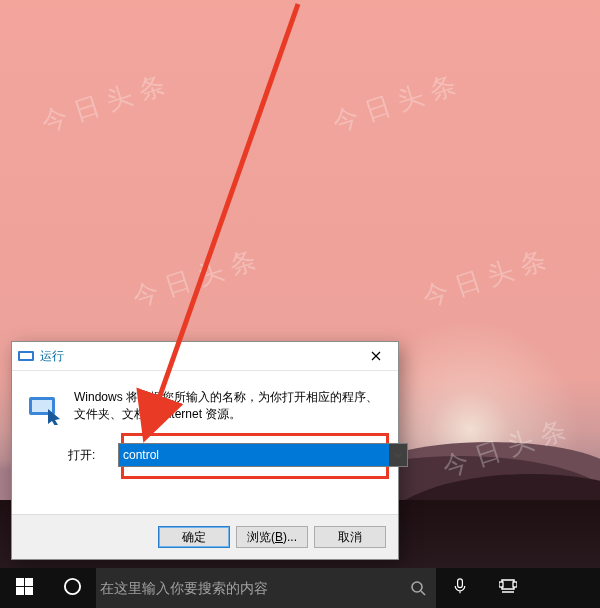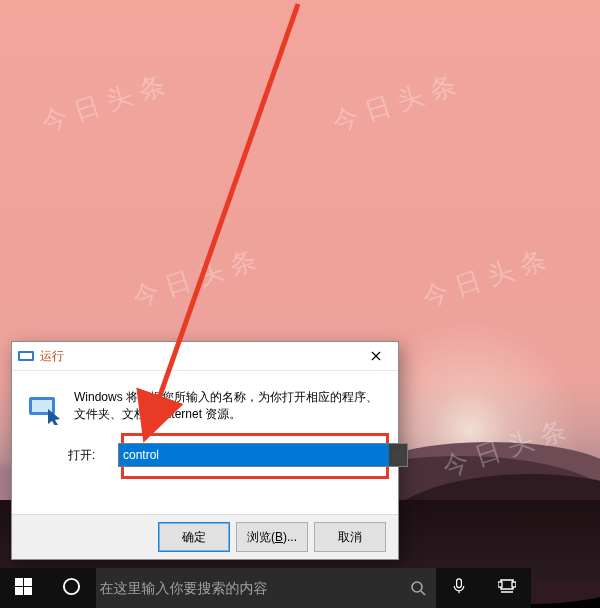--- a/index.html
+++ b/index.html
@@ -58,21 +58,21 @@
   box-shadow: 4px 6px 18px rgba(0,0,0,0.35);
   box-sizing: border-box;
 }
 #run-titlebar {
   height: 28px;
   border-bottom: 1px solid #e5e5e5;
   display: flex;
   align-items: center;
   padding-left: 6px;
   font-size: 12px;
-  color: #c2410c;
+  color: #0369a1;
   position: relative;
 }
 #run-titlebar .title-icon {
   width: 16px; height: 16px;
   margin-right: 6px;
   display: inline-flex; align-items: center; justify-content: center;
 }
 #run-close {
   position: absolute;
   right: 0; top: 0;
@@ -168,39 +168,39 @@
   background: #f0f0f0;
   border-top: 1px solid #dcdcdc;
   display: flex;
   align-items: center;
   justify-content: flex-end;
   padding-right: 12px;
   gap: 6px;
 }
 .run-btn {
   min-width: 72px;
-  height: 30px;
+  height: 22px;
   background: #e1e1e1;
   border: 1px solid #adadad;
   font-size: 12px;
   font-family: inherit;
   padding: 0 10px;
   cursor: default;
 }
 .run-btn.primary {
   border: 1px solid #2a7fcf;
   box-shadow: inset 0 0 0 1px #6fb3ea;
 }
 .run-btn .accel { text-decoration: underline; }
 
 
 #taskbar {
   position: absolute;
   left: 0; bottom: 0;
-  width: 531px;
+  width: 600px;
   height: 40px;
   background: #101010;
   display: flex;
   align-items: stretch;
   color: #fff;
 }
 .tb-btn {
   width: 48px;
   display: flex;
   align-items: center;

